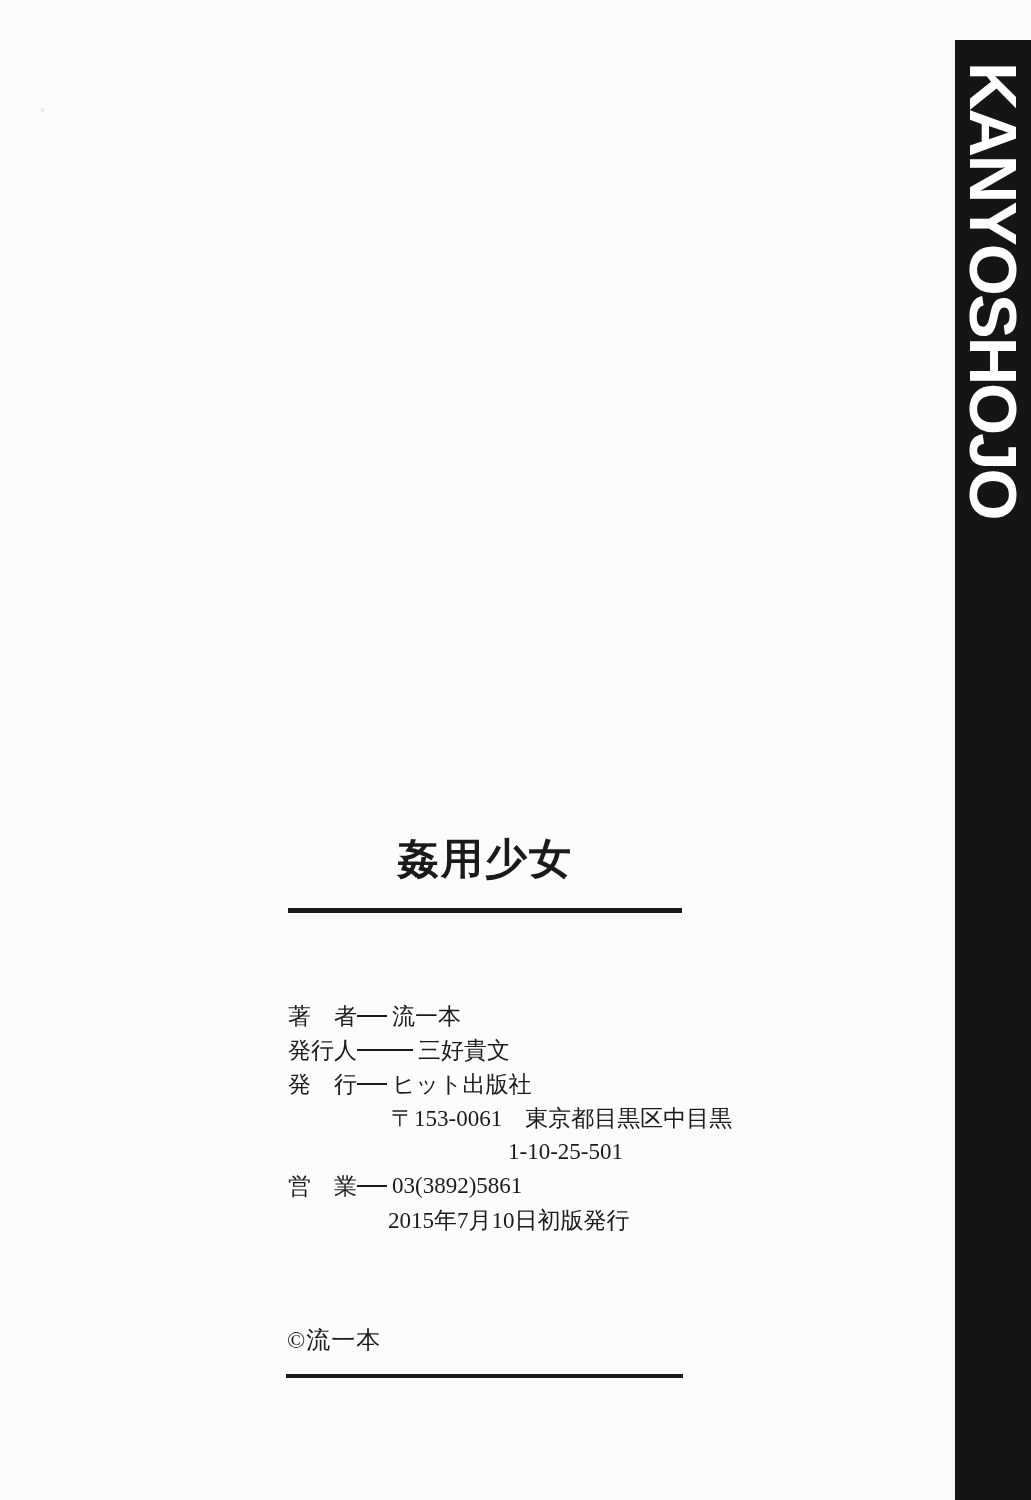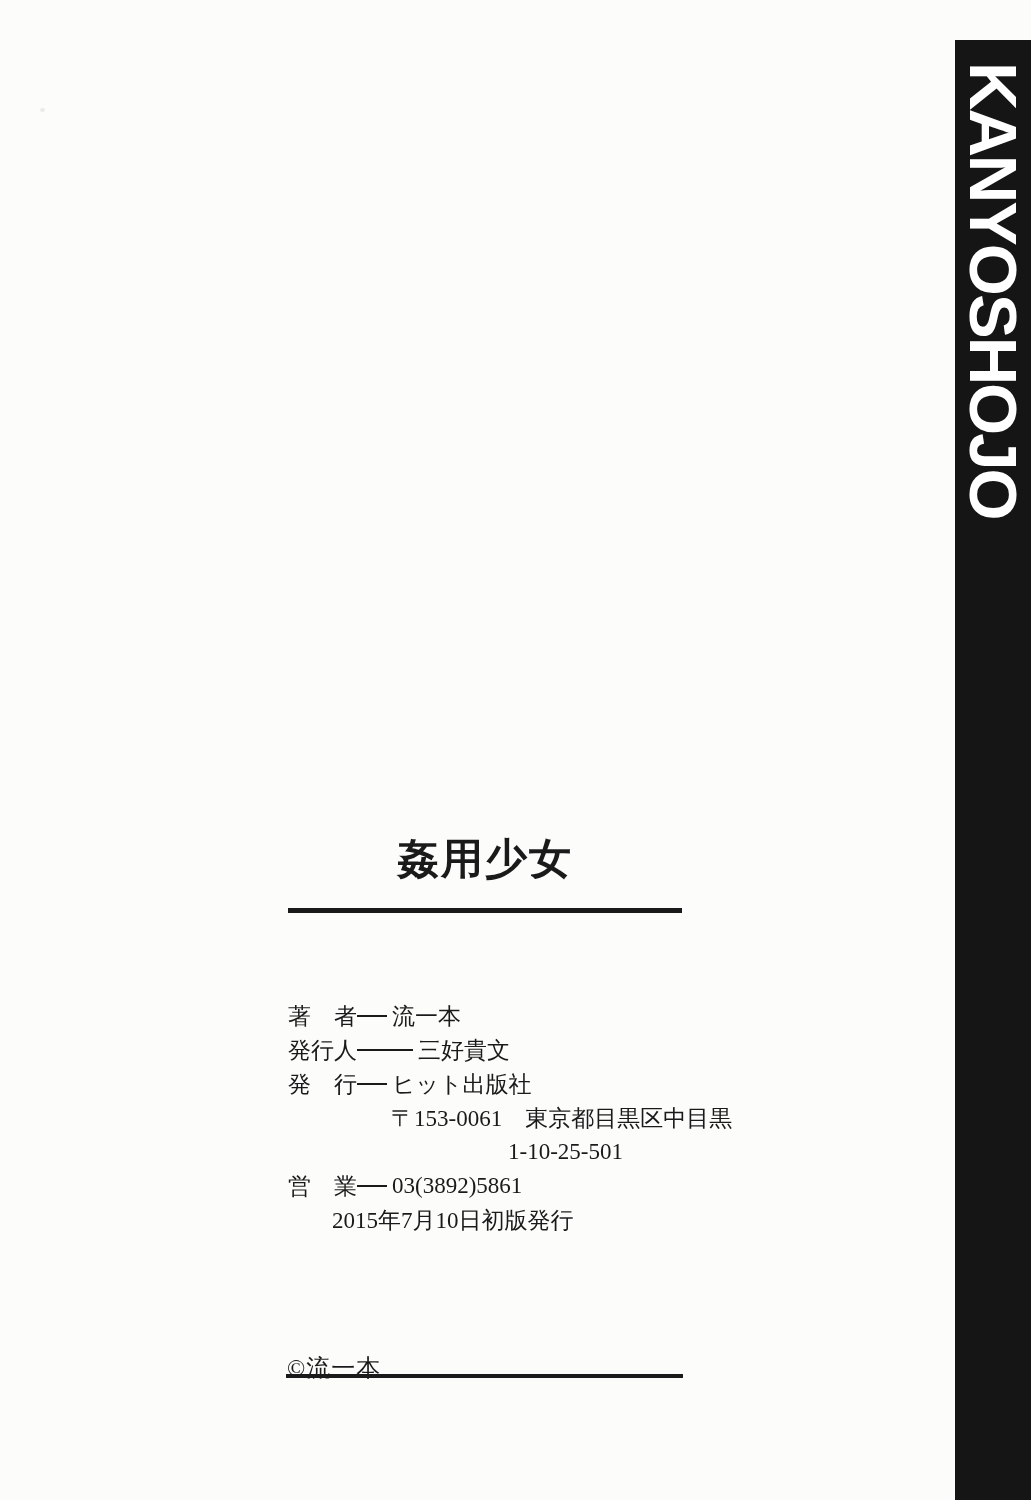--- a/index.html
+++ b/index.html
@@ -34,23 +34,23 @@
   .row .label{
     display:inline-block;width:69px;flex:none;
     text-align:justify;text-align-last:justify;
   }
   .dash{display:inline-block;height:2px;background:#1a1a1a;margin-right:5px;flex:none;}
   .dash-w30{width:30px;}
   .dash-w56{width:56px;}
   .dash-w60{width:60px;}
   .indent1{margin-left:103px;}
   .indent2{margin-left:220px;}
-  .indent3{margin-left:44px;}
+  .indent3{margin-left:100px;}
   
-  .copyright{position:absolute;left:287px;top:1352px;font-size:24px;letter-spacing:1px;}
+  .copyright{position:absolute;left:287px;top:1324px;font-size:24px;letter-spacing:1px;}
   .bottom-rule{position:absolute;left:286px;top:1374px;width:397px;height:4px;background:#1a1a1a;}
   
   .speck{position:absolute;left:40px;top:108px;width:5px;height:4px;background:#eaeae8;border-radius:50%;}
 </style>
 </head>
 <body>
 
 <div class="page">
 
   <div class="speck"></div>

